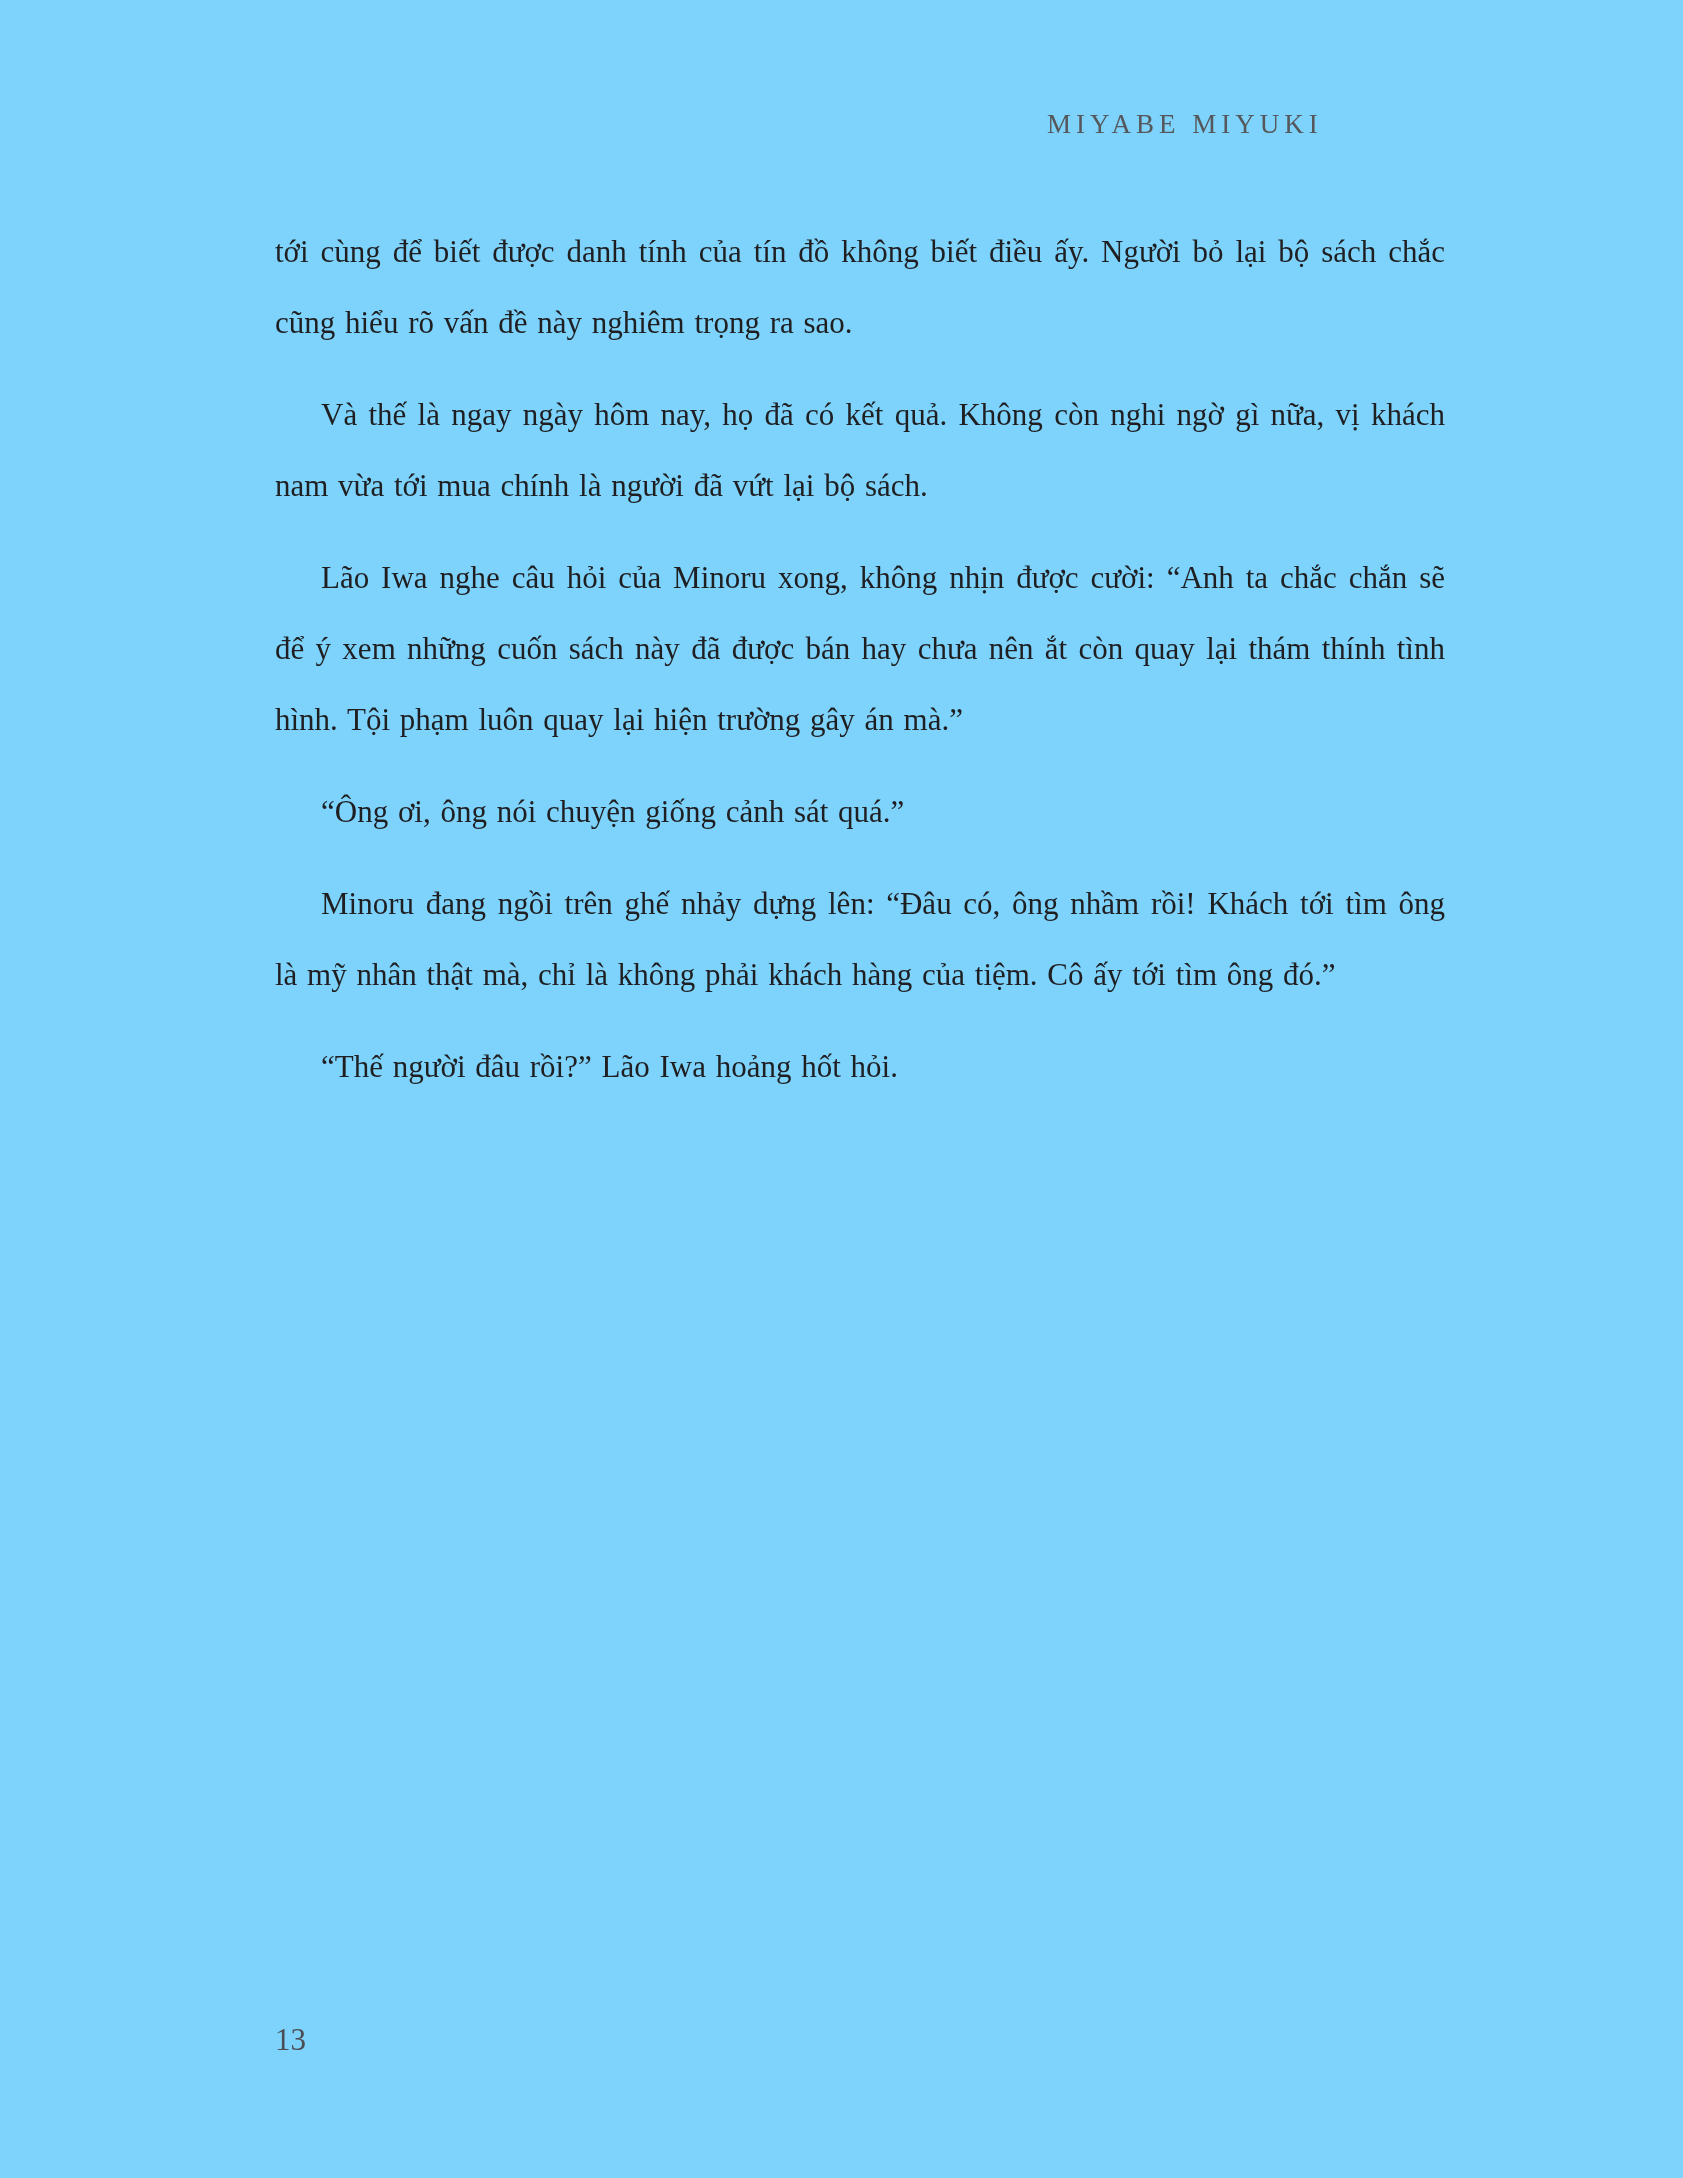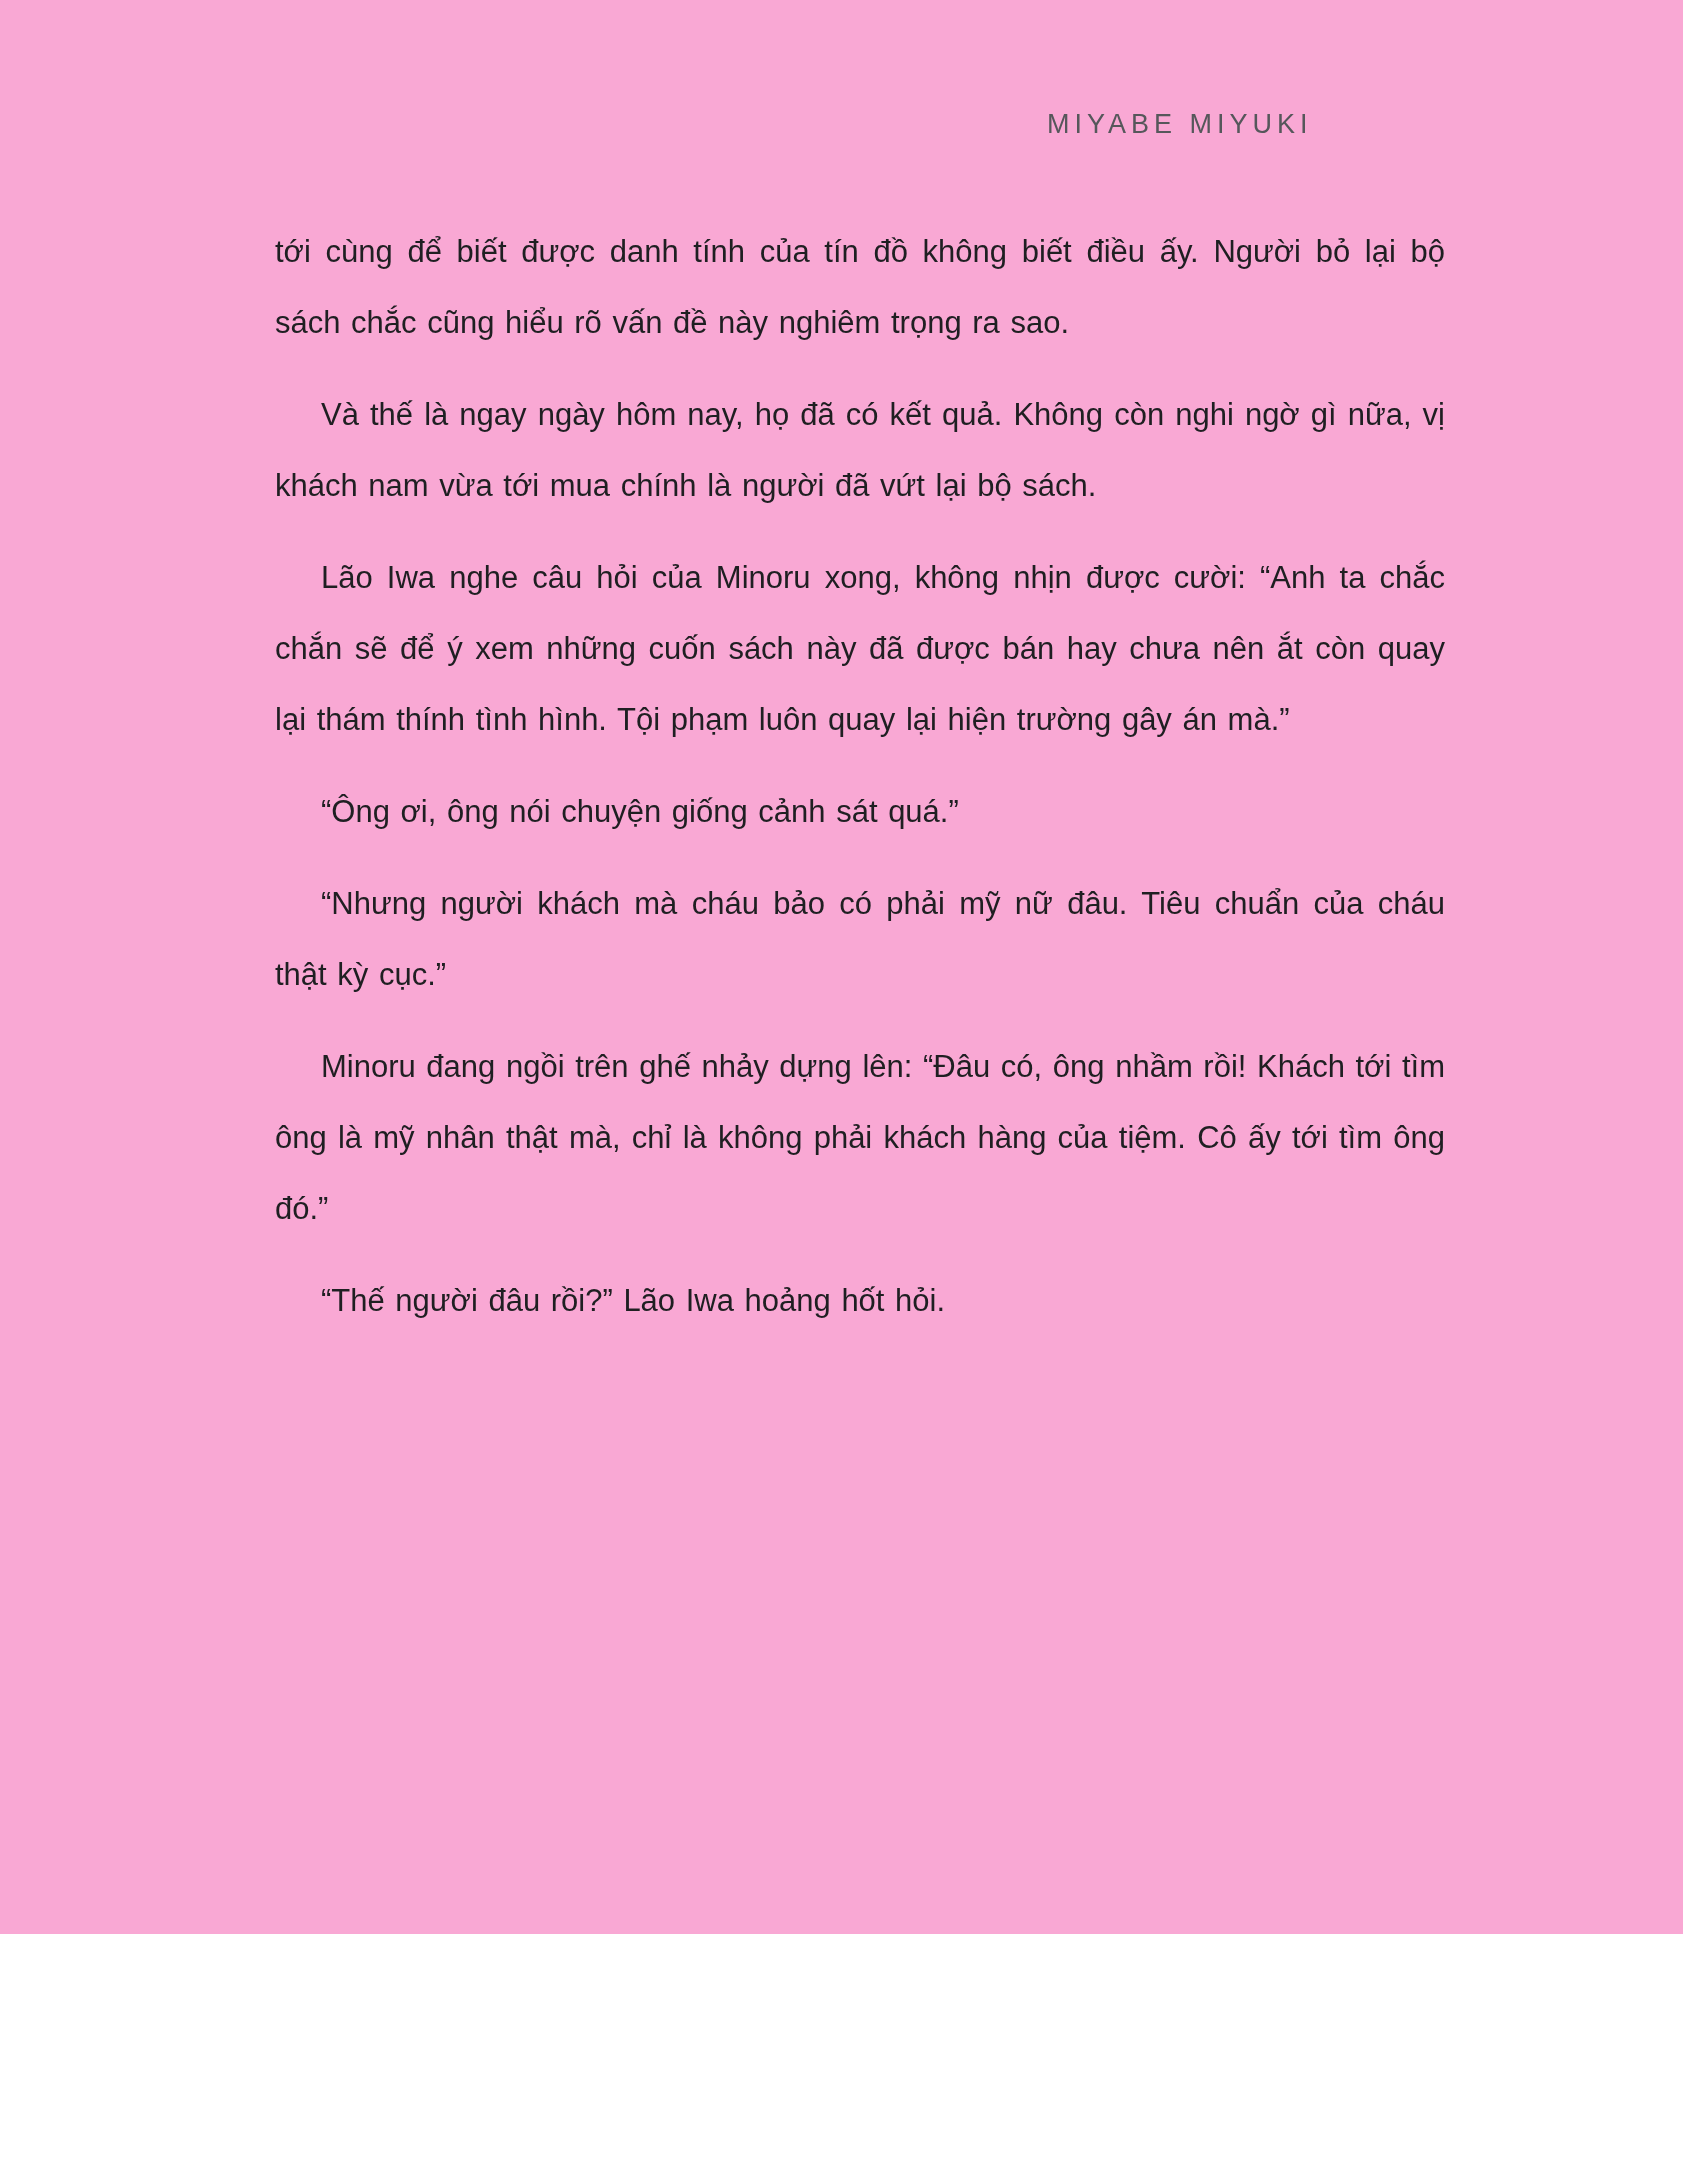--- a/index.html
+++ b/index.html
@@ -3,23 +3,23 @@
 <meta charset="utf-8">
 <style>
   html, body {
     margin: 0;
     padding: 0;
     background: #ffffff;
   }
   .page {
     position: relative;
     width: 1683px;
-    height: 1934px;
-    background: #f9a8d4;
-    font-family: Liberation Sans, sans-serif;
+    height: 2178px;
+    background: #7dd3fc;
+    font-family: Liberation Serif, serif;
     overflow: hidden;
   }
   .running-head {
     position: absolute;
     top: 109px;
     left: 1047px;
     font-size: 27px;
     letter-spacing: 5px;
     color: #56575b;
     white-space: nowrap;
@@ -57,21 +57,20 @@
 
 <div class="page">
 
   <div class="running-head">MIYABE MIYUKI</div>
 
   <div class="text-block">
     <p class="no-indent">tới cùng để biết được danh tính của tín đồ không biết điều ấy. Người bỏ lại bộ sách chắc cũng hiểu rõ vấn đề này nghiêm trọng ra sao.</p>
     <p>Và thế là ngay ngày hôm nay, họ đã có kết quả. Không còn nghi ngờ gì nữa, vị khách nam vừa tới mua chính là người đã vứt lại bộ sách.</p>
     <p>Lão Iwa nghe câu hỏi của Minoru xong, không nhịn được cười: “Anh ta chắc chắn sẽ để ý xem những cuốn sách này đã được bán hay chưa nên ắt còn quay lại thám thính tình hình. Tội phạm luôn quay lại hiện trường gây án mà.”</p>
     <p>“Ông ơi, ông nói chuyện giống cảnh sát quá.”</p>
-    <p>“Nhưng người khách mà cháu bảo có phải mỹ nữ đâu. Tiêu chuẩn của cháu thật kỳ cục.”</p>
     <p>Minoru đang ngồi trên ghế nhảy dựng lên: “Đâu có, ông nhầm rồi! Khách tới tìm ông là mỹ nhân thật mà, chỉ là không phải khách hàng của tiệm. Cô ấy tới tìm ông đó.”</p>
     <p>“Thế người đâu rồi?” Lão Iwa hoảng hốt hỏi.</p>
   </div>
 
   <div class="page-number">13</div>
 
 </div>
 
 
 </body></html>

